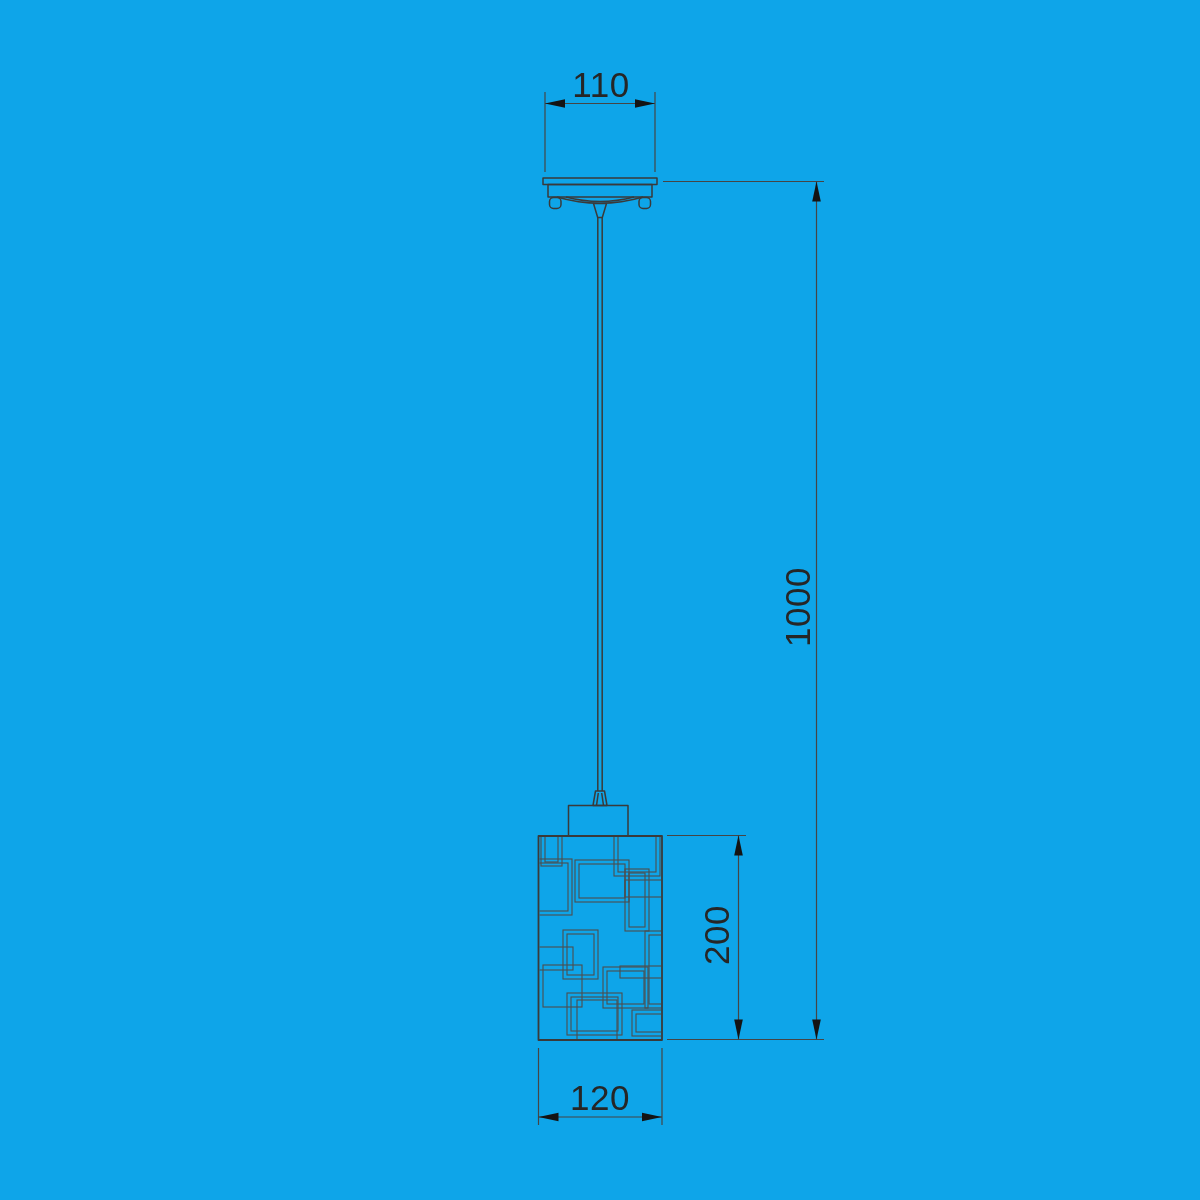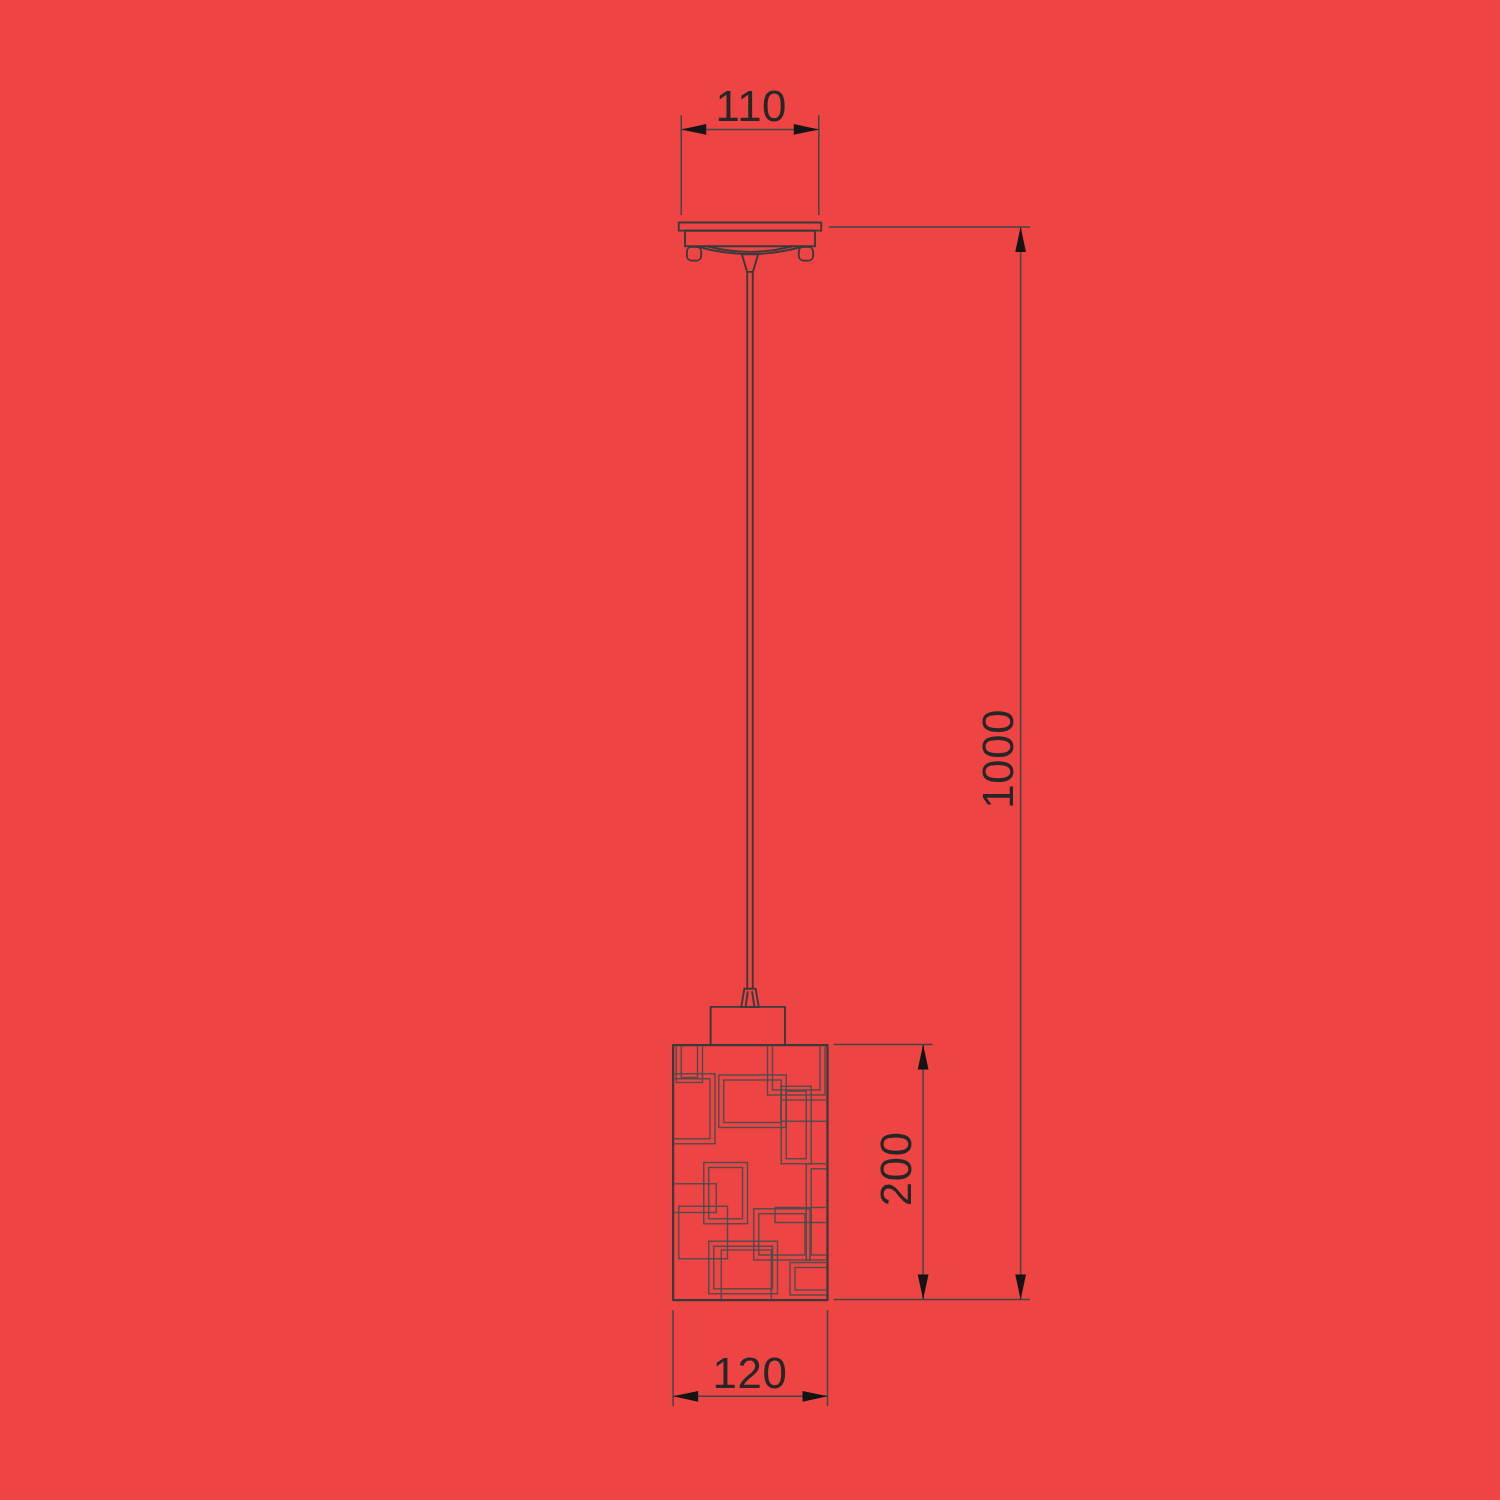--- a/index.html
+++ b/index.html
@@ -5,21 +5,21 @@
   html, body {
     margin: 0;
     padding: 0;
     background: #ffffff;
     font-family: "Liberation Sans", sans-serif;
   }
   .canvas {
     position: relative;
     width: 1200px;
     height: 1200px;
-    background: #ef4444;
+    background: #0ea5e9;
     overflow: hidden;
   }
   svg { display: block; }
   .fixture {
     fill: none;
     stroke-width: 1.5;
     stroke-linejoin: round;
   }
   .shade-outline { stroke-width: 1.8; }
   .pattern {

